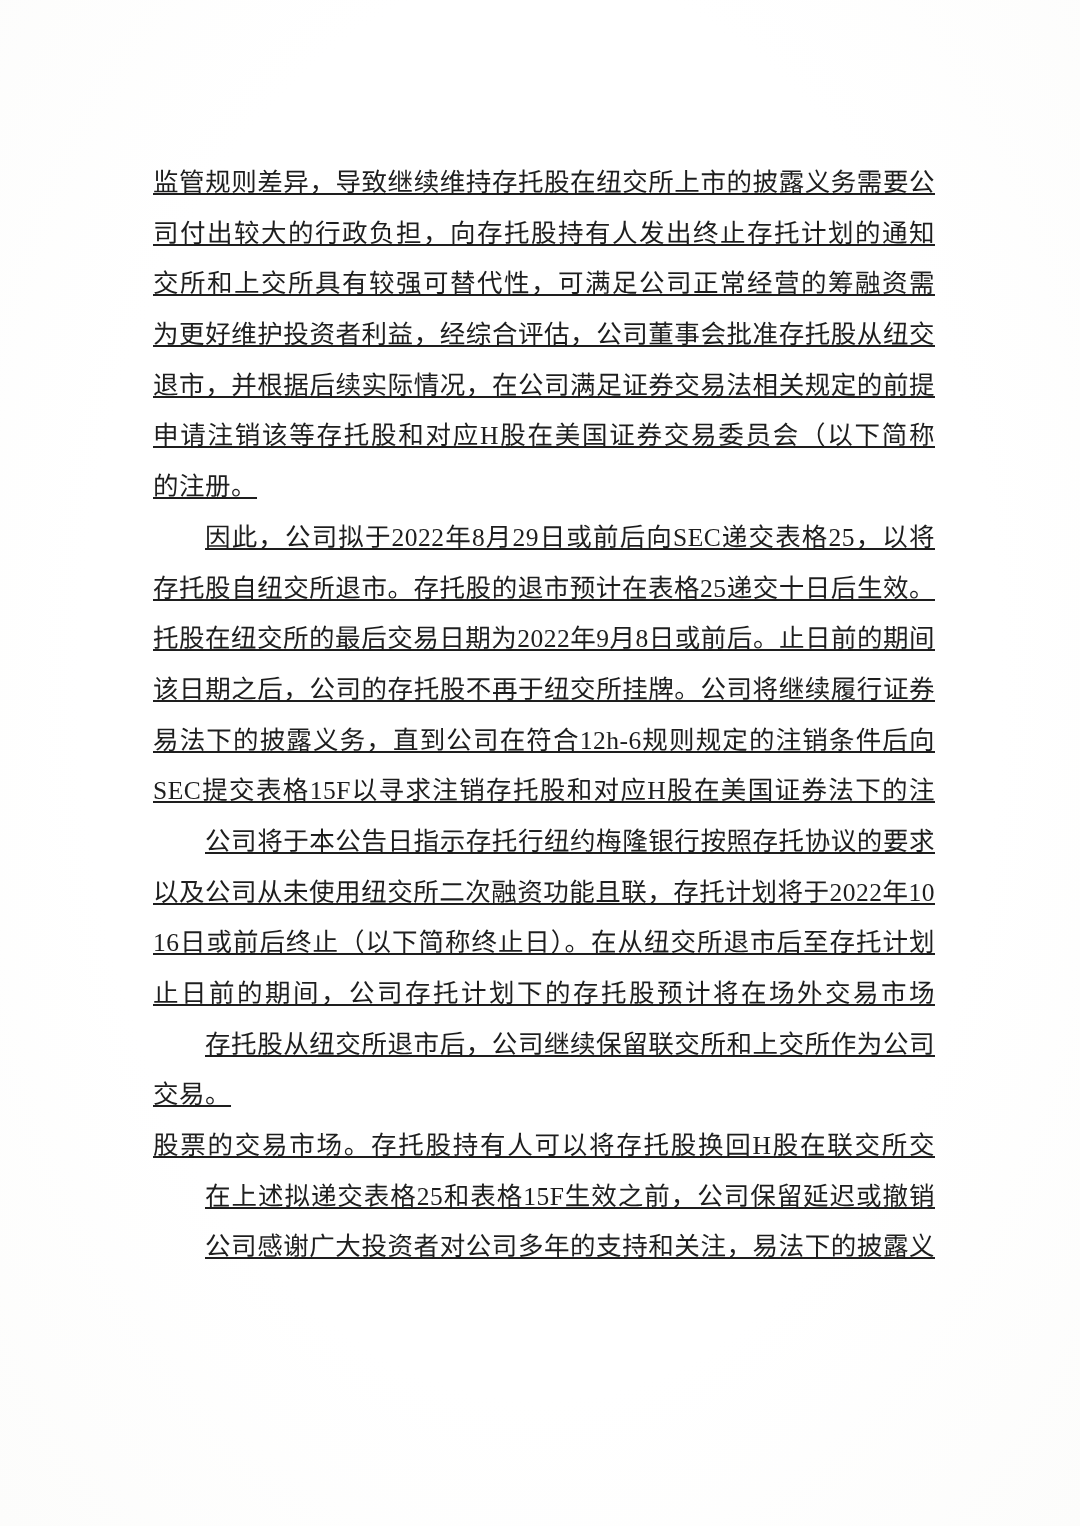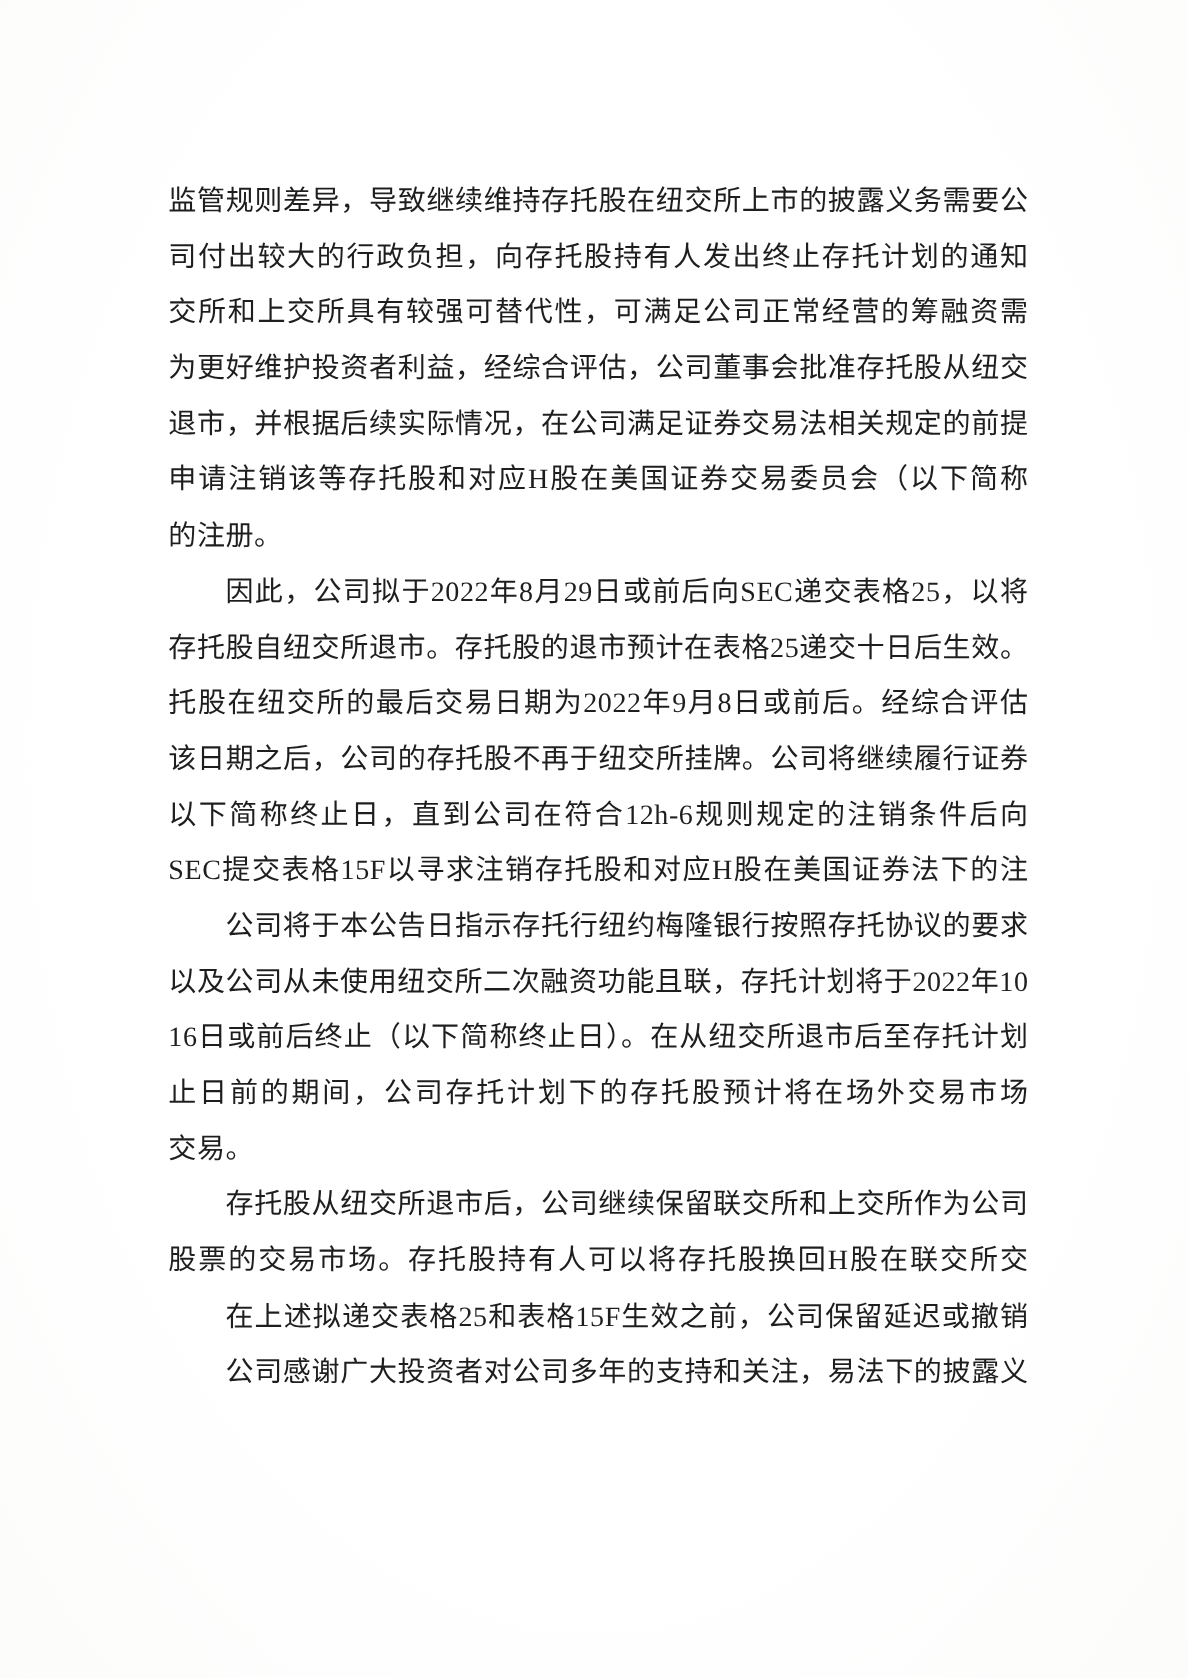--- a/index.html
+++ b/index.html
@@ -25,20 +25,21 @@
     color: #1e1e1e;
   }
   .line {
     height: 50.7px;
     line-height: 50.7px;
     font-size: 25.5px;
     letter-spacing: 0.5px;
     text-align: left;
     white-space: normal;
     overflow: hidden;
+    text-decoration: underline;
   }
   
   .line.j {
     text-align: justify;
     text-align-last: justify;
     text-justify: inter-character;
   }
   
   .line.ind {
     text-indent: 52px;
@@ -51,27 +52,27 @@
   <div class="text-block">
       <div class="line j">监管规则差异，导致继续维持存托股在纽交所上市的披露义务需要公</div>
       <div class="line j">司付出较大的行政负担，向存托股持有人发出终止存托计划的通知</div>
       <div class="line j">交所和上交所具有较强可替代性，可满足公司正常经营的筹融资需求，</div>
       <div class="line j">为更好维护投资者利益，经综合评估，公司董事会批准存托股从纽交所</div>
       <div class="line j">退市，并根据后续实际情况，在公司满足证券交易法相关规定的前提下</div>
       <div class="line j">申请注销该等存托股和对应H股在美国证券交易委员会（以下简称SEC）</div>
       <div class="line">的注册。</div>
       <div class="line j ind">因此，公司拟于2022年8月29日或前后向SEC递交表格25，以将其</div>
       <div class="line j">存托股自纽交所退市。存托股的退市预计在表格25递交十日后生效。存</div>
-      <div class="line j">托股在纽交所的最后交易日期为2022年9月8日或前后。经综合评估</div>
+      <div class="line j">托股在纽交所的最后交易日期为2022年9月8日或前后。止日前的期间</div>
       <div class="line j">该日期之后，公司的存托股不再于纽交所挂牌。公司将继续履行证券交</div>
-      <div class="line j">以下简称终止日，直到公司在符合12h-6规则规定的注销条件后向</div>
+      <div class="line j">易法下的披露义务，直到公司在符合12h-6规则规定的注销条件后向</div>
       <div class="line j">SEC提交表格15F以寻求注销存托股和对应H股在美国证券法下的注册。</div>
       <div class="line j ind">公司将于本公告日指示存托行纽约梅隆银行按照存托协议的要求</div>
       <div class="line j">以及公司从未使用纽交所二次融资功能且联，存托计划将于2022年10月</div>
       <div class="line j">16日或前后终止（以下简称终止日）。在从纽交所退市后至存托计划终</div>
       <div class="line j">止日前的期间，公司存托计划下的存托股预计将在场外交易市场（OTC）</div>
+      <div class="line j ind">存托股从纽交所退市后，公司继续保留联交所和上交所作为公司</div>
       <div class="line">交易。</div>
-      <div class="line j ind">存托股从纽交所退市后，公司继续保留联交所和上交所作为公司</div>
       <div class="line j">股票的交易市场。存托股持有人可以将存托股换回H股在联交所交易。</div>
       <div class="line j ind">在上述拟递交表格25和表格15F生效之前，公司保留延迟或撤销上</div>
       <div class="line j ind">公司感谢广大投资者对公司多年的支持和关注，易法下的披露义务</div>
     </div>
 </div>
 
 </body></html>

